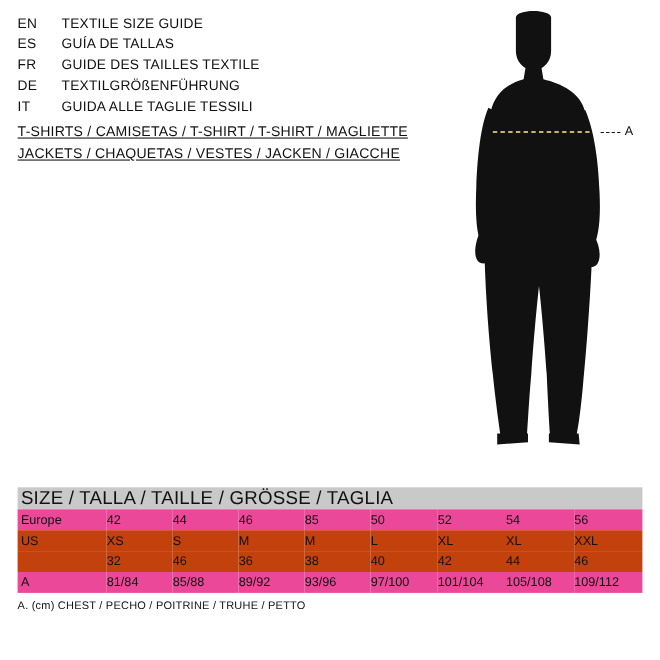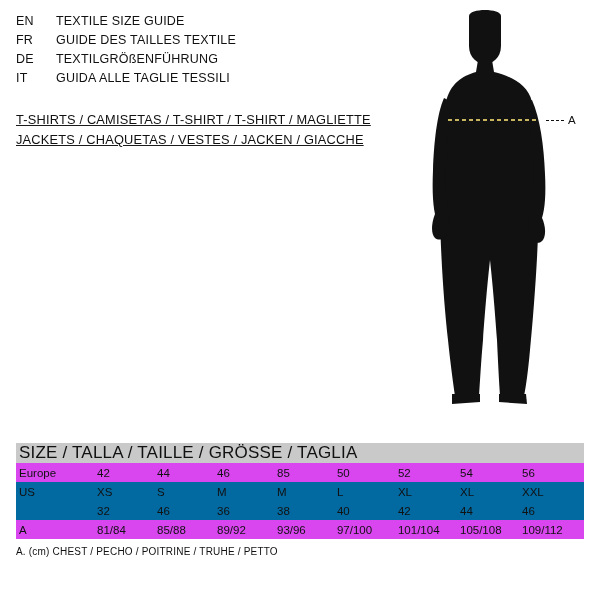--- a/index.html
+++ b/index.html
@@ -110,22 +110,22 @@
     padding: 0;
     height: 19px;
     vertical-align: middle;
     white-space: nowrap;
   }
   tr.row-head td {
     background: #c9c9c9;
     font-size: 17px;
     letter-spacing: 0.2px;
   }
-  tr.row-shade td { background: #0369a1; }
-  tr.row-plain td { background: #d946ef; }
+  tr.row-shade td { background: #c2410c; }
+  tr.row-plain td { background: #ec4899; }
   .col-label { width: 86px; padding-left: 3px !important; }
   .cell { width: 66px; text-align: left; }
   .head-label { padding-left: 3px !important; }
 
   .footnote {
     position: absolute;
     left: 16px;
     top: 546px;
     font-size: 10px;
     letter-spacing: 0.2px;
@@ -135,20 +135,24 @@
 </style>
 </head>
 <body>
 
 <div id="page">
 
   <div class="lang-block">
     <div class="lang-row">
       <span class="lang-code">EN</span>
       <span class="lang-text">TEXTILE SIZE GUIDE</span>
+    </div>
+    <div class="lang-row">
+      <span class="lang-code">ES</span>
+      <span class="lang-text">GUÍA DE TALLAS</span>
     </div>
     <div class="lang-row">
       <span class="lang-code">FR</span>
       <span class="lang-text">GUIDE DES TAILLES TEXTILE</span>
     </div>
     <div class="lang-row">
       <span class="lang-code">DE</span>
       <span class="lang-text">TEXTILGRÖßENFÜHRUNG</span>
     </div>
     <div class="lang-row">

